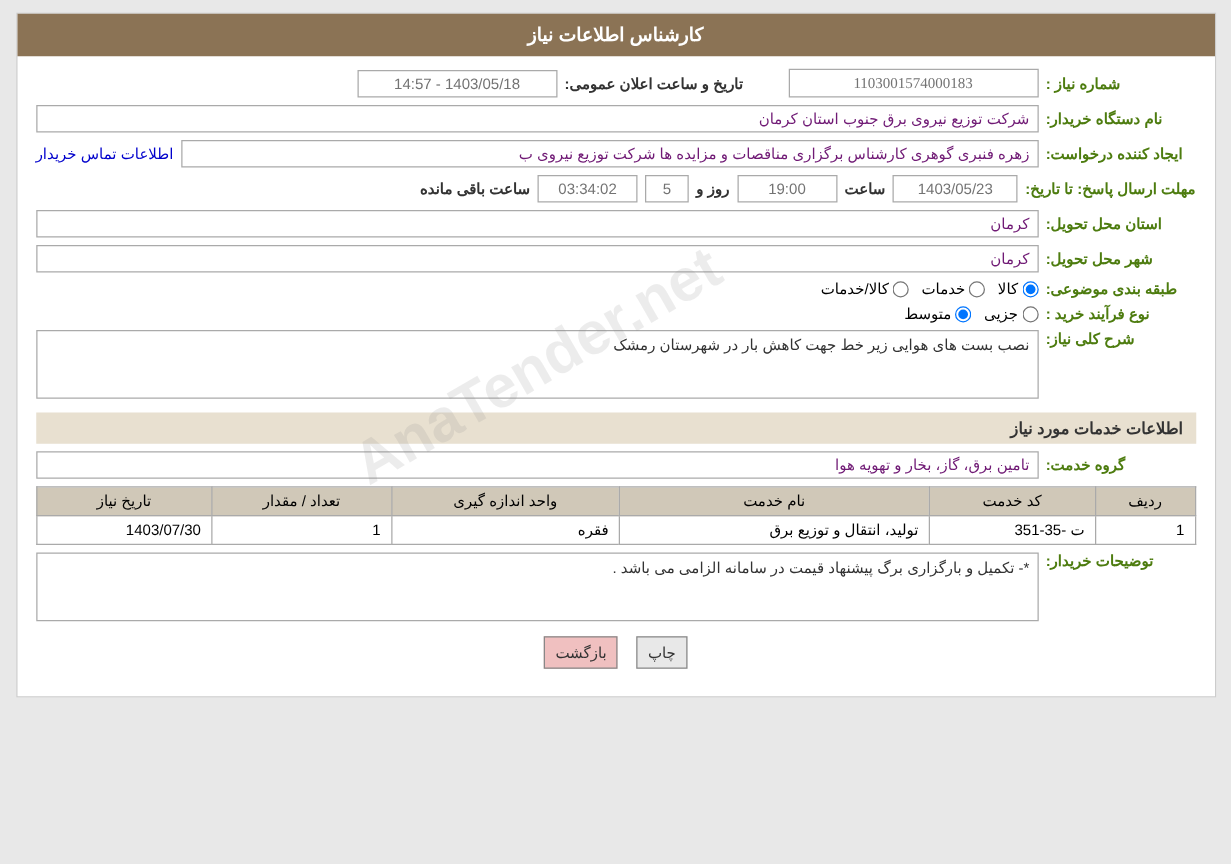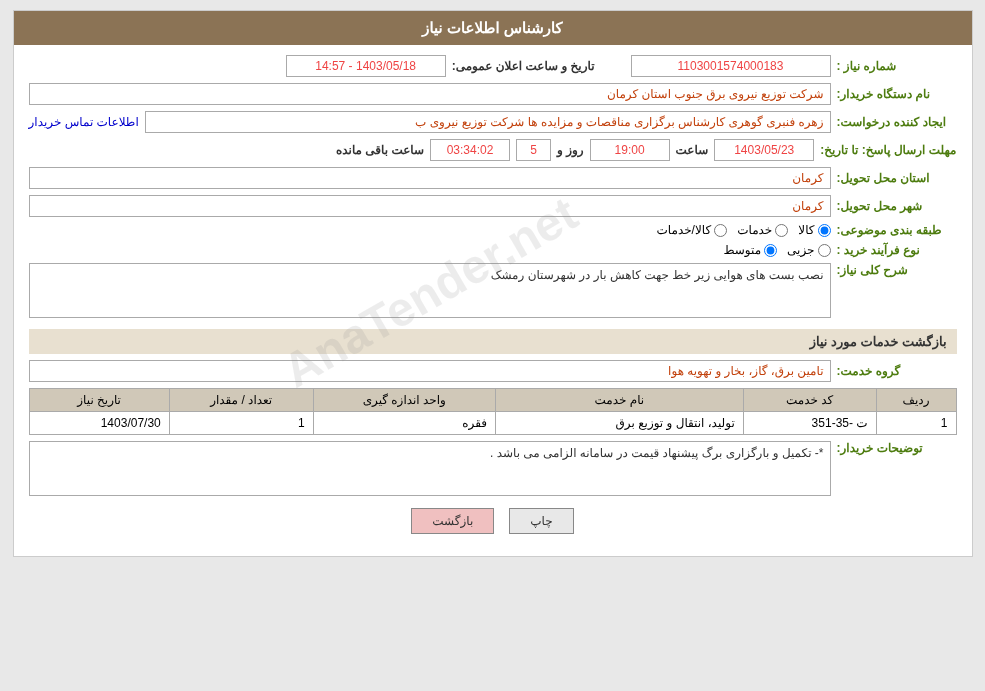--- a/index.html
+++ b/index.html
@@ -45,29 +45,29 @@
       font-weight: bold;
       white-space: nowrap;
       text-align: right;
     }
     .value-box {
       border: 1px solid #aaa;
       padding: 3px 6px;
       background: #fff;
       min-width: 80px;
       text-align: center;
-      color: #ef4444;
+      color: #737373;
     }
     .value-box-wide {
       border: 1px solid #aaa;
       padding: 3px 6px;
       background: #fff;
       flex: 1;
       text-align: right;
-      color: #c2410c;
+      color: #701a75;
     }
     .link-text {
       color: #0000cc;
       cursor: pointer;
       text-decoration: none;
     }
     .section-header {
       background: #e8e0d0;
       color: #333;
       font-weight: bold;
@@ -114,21 +114,21 @@
       padding: 4px 8px;
       text-align: right;
     }
     .btn-row {
       display: flex;
       justify-content: center;
       gap: 15px;
       margin: 12px 0;
     }
     .btn {
-      padding: 5px 20px;
+      padding: 5px 8px;
       border: 1px solid #888;
       cursor: pointer;
       font-family: Tahoma, Arial, sans-serif;
       font-size: 12px;
     }
     .btn-print {
       background: #e8e8e8;
       color: #333;
     }
     .btn-back {
@@ -160,21 +160,21 @@
 
 <div class="page-container">
   <div class="page-header">
     <span>کارشناس اطلاعات نیاز</span>
   </div>
 
   <div class="content-area">
 
     <div class="form-row">
       <span class="label-col">شماره نیاز :</span>
-      <span class="value-box" style="min-width:200px;">1103001574000183</span>
+      <span class="value-box" style="min-width:200px;font-family:Liberation Serif, serif;">1103001574000183</span>
       <span class="label-col-sm" style="margin-right:30px;">تاریخ و ساعت اعلان عمومی:</span>
       <span class="value-box" style="min-width:160px;">1403/05/18 - 14:57</span>
     </div>
 
     <div class="form-row">
       <span class="label-col">نام دستگاه خریدار:</span>
       <span class="value-box-wide">شرکت توزیع نیروی برق جنوب استان کرمان</span>
     </div>
 
     <div class="form-row">
@@ -237,21 +237,21 @@
     </div>
 
     <div class="form-row" style="align-items:flex-start;">
       <span class="label-col">شرح کلی نیاز:</span>
       <div class="watermark-area" style="flex:1; position:relative;">
         <textarea class="textarea-box" readonly="" style="">نصب بست های هوایی زیر خط جهت کاهش بار در شهرستان رمشک</textarea>
         <div class="watermark-overlay">AnaTender.net</div>
       </div>
     </div>
 
-    <div class="section-header">بازگشت خدمات مورد نیاز</div>
+    <div class="section-header">اطلاعات خدمات مورد نیاز</div>
 
     <div class="form-row">
       <span class="label-col">گروه خدمت:</span>
       <span class="value-box-wide">تامین برق، گاز، بخار و تهویه هوا</span>
     </div>
 
     <table class="services-table">
       <thead>
         <tr>
           <th>ردیف</th>

